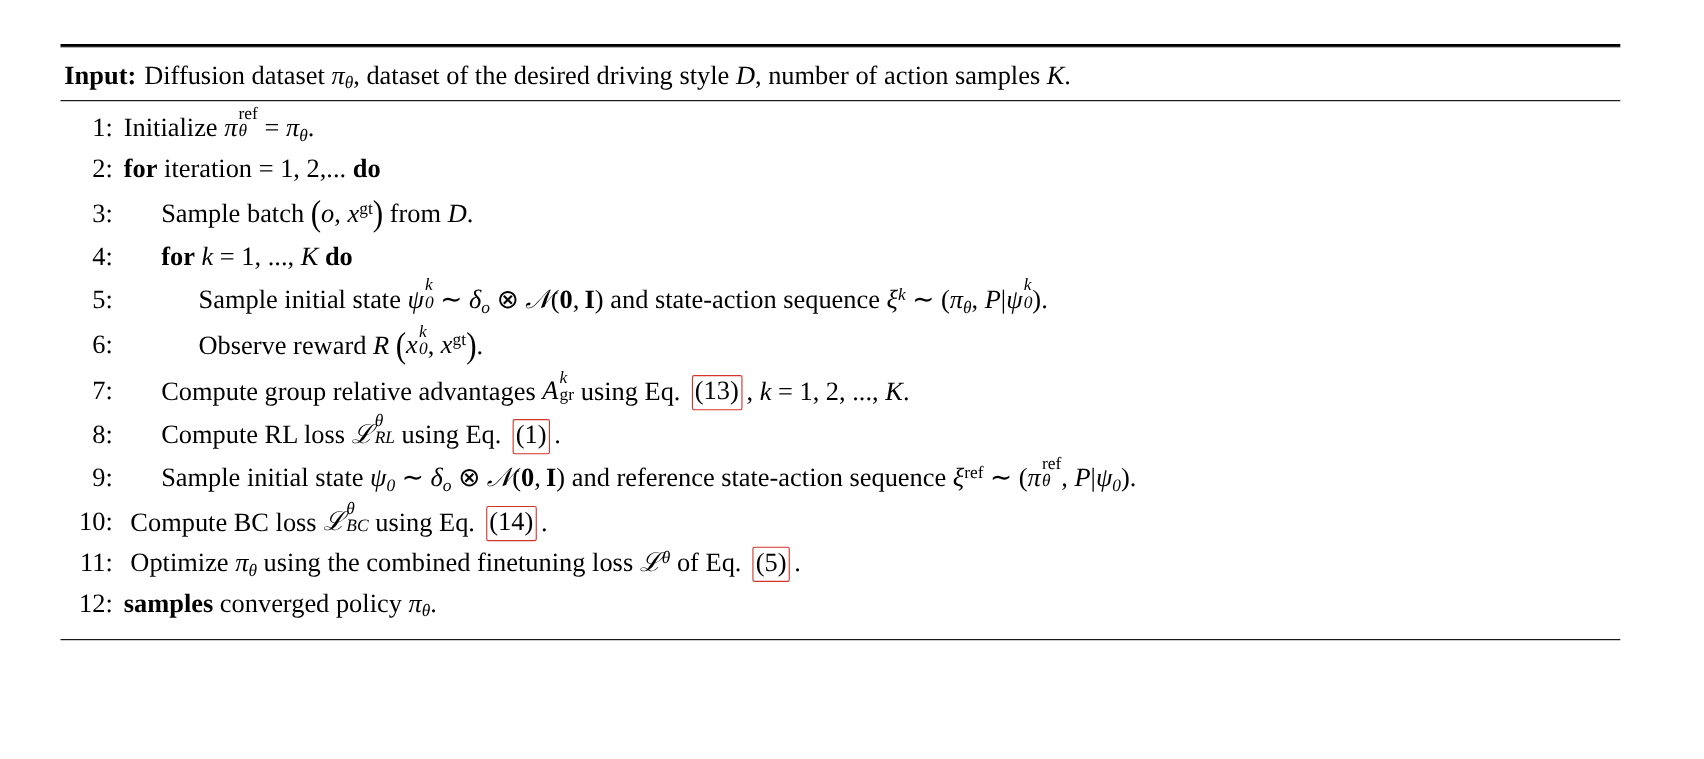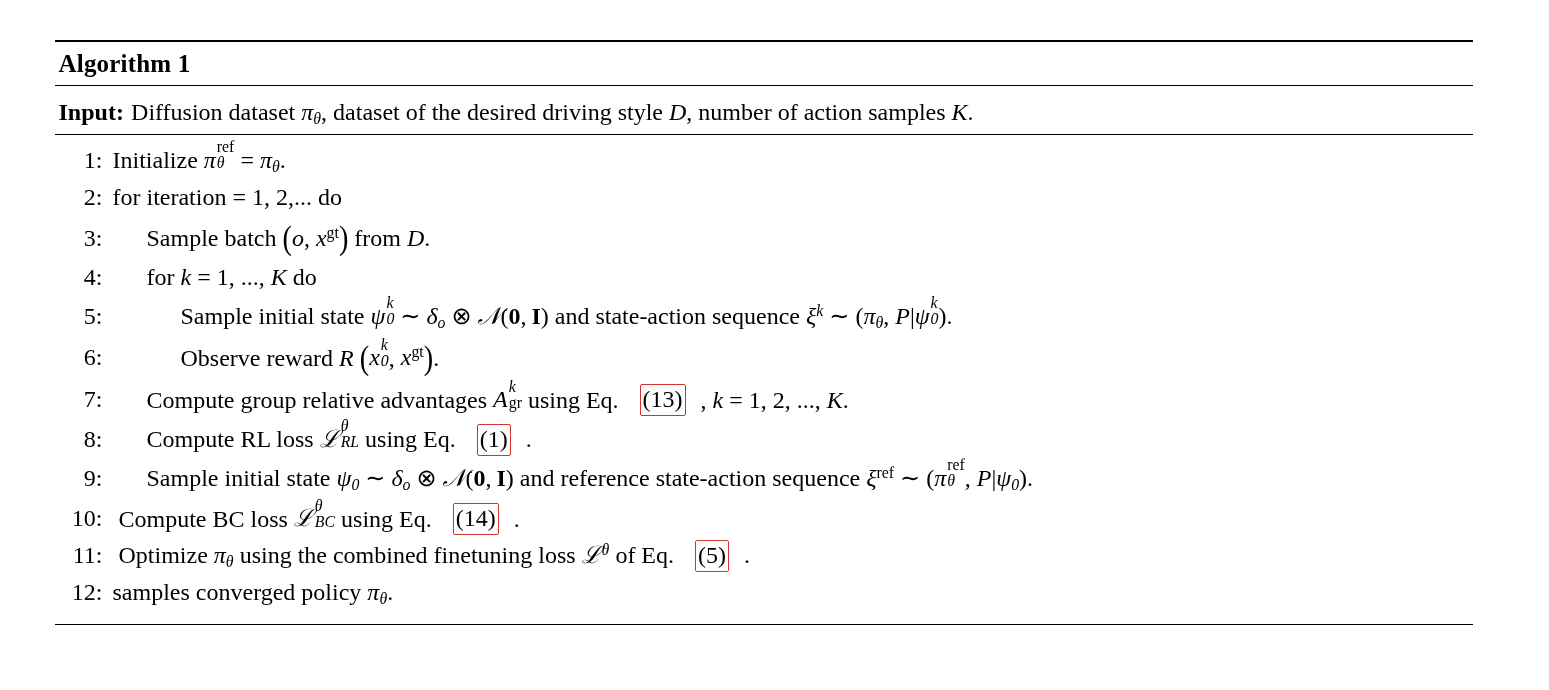--- a/index.html
+++ b/index.html
@@ -68,21 +68,21 @@
     flex: 0 0 auto;
     font-variant-numeric: lining-nums;
   }
   .step-body {
     flex: 1 1 auto;
   }
   .ind0 { padding-left: 0; }
   .ind1 { padding-left: 34px; }
   .ind2 { padding-left: 68px; }
   .ind-half { padding-left: 6px; }
-  .kw { font-weight: normal; }
+  .kw { font-weight: bold; }
   
   .mi {
     font-family: "Liberation Serif", serif;
     font-style: italic;
   }
   .mbf {
     font-weight: bold;
     font-style: normal;
   }
   .cal {
@@ -120,41 +120,40 @@
     display: inline-block;
     transform: scaleY(1.16);
     vertical-align: -0.04em;
   }
   .eqref {
     display: inline-block;
     border: 1px solid #d2342c;
     border-radius: 2px;
     padding: 2px 2px;
     line-height: 1.08;
-    margin: 0 15px;
+    margin: 0 4px;
     text-align: right;
   }
   .eqref-link {
     text-decoration: none;
     color: #000;
   }
   .bottom-rule {
     margin-top: 2px;
   }
   .sp { display: inline-block; width: 0.3em; }
 </style>
 </head>
 <body>
 
 <div class="page">
   <div class="algo">
 
     <div class="rule-thick"></div>
 
-    <div class="algo-title">Algorithm 1</div>
 
     <div class="rule-thin"></div>
 
     <div class="io-block">
       <div class="io-line">
         <b>Input:</b><span class="sp"></span><span>Diffusion dataset </span><span class="mi">π<span class="sub">θ</span></span><span>, dataset of the desired driving style </span><span class="mi">D</span><span>, number of action samples </span><span class="mi">K</span><span>.</span>
       </div>
     </div>
 
     <div class="rule-thin"></div>

